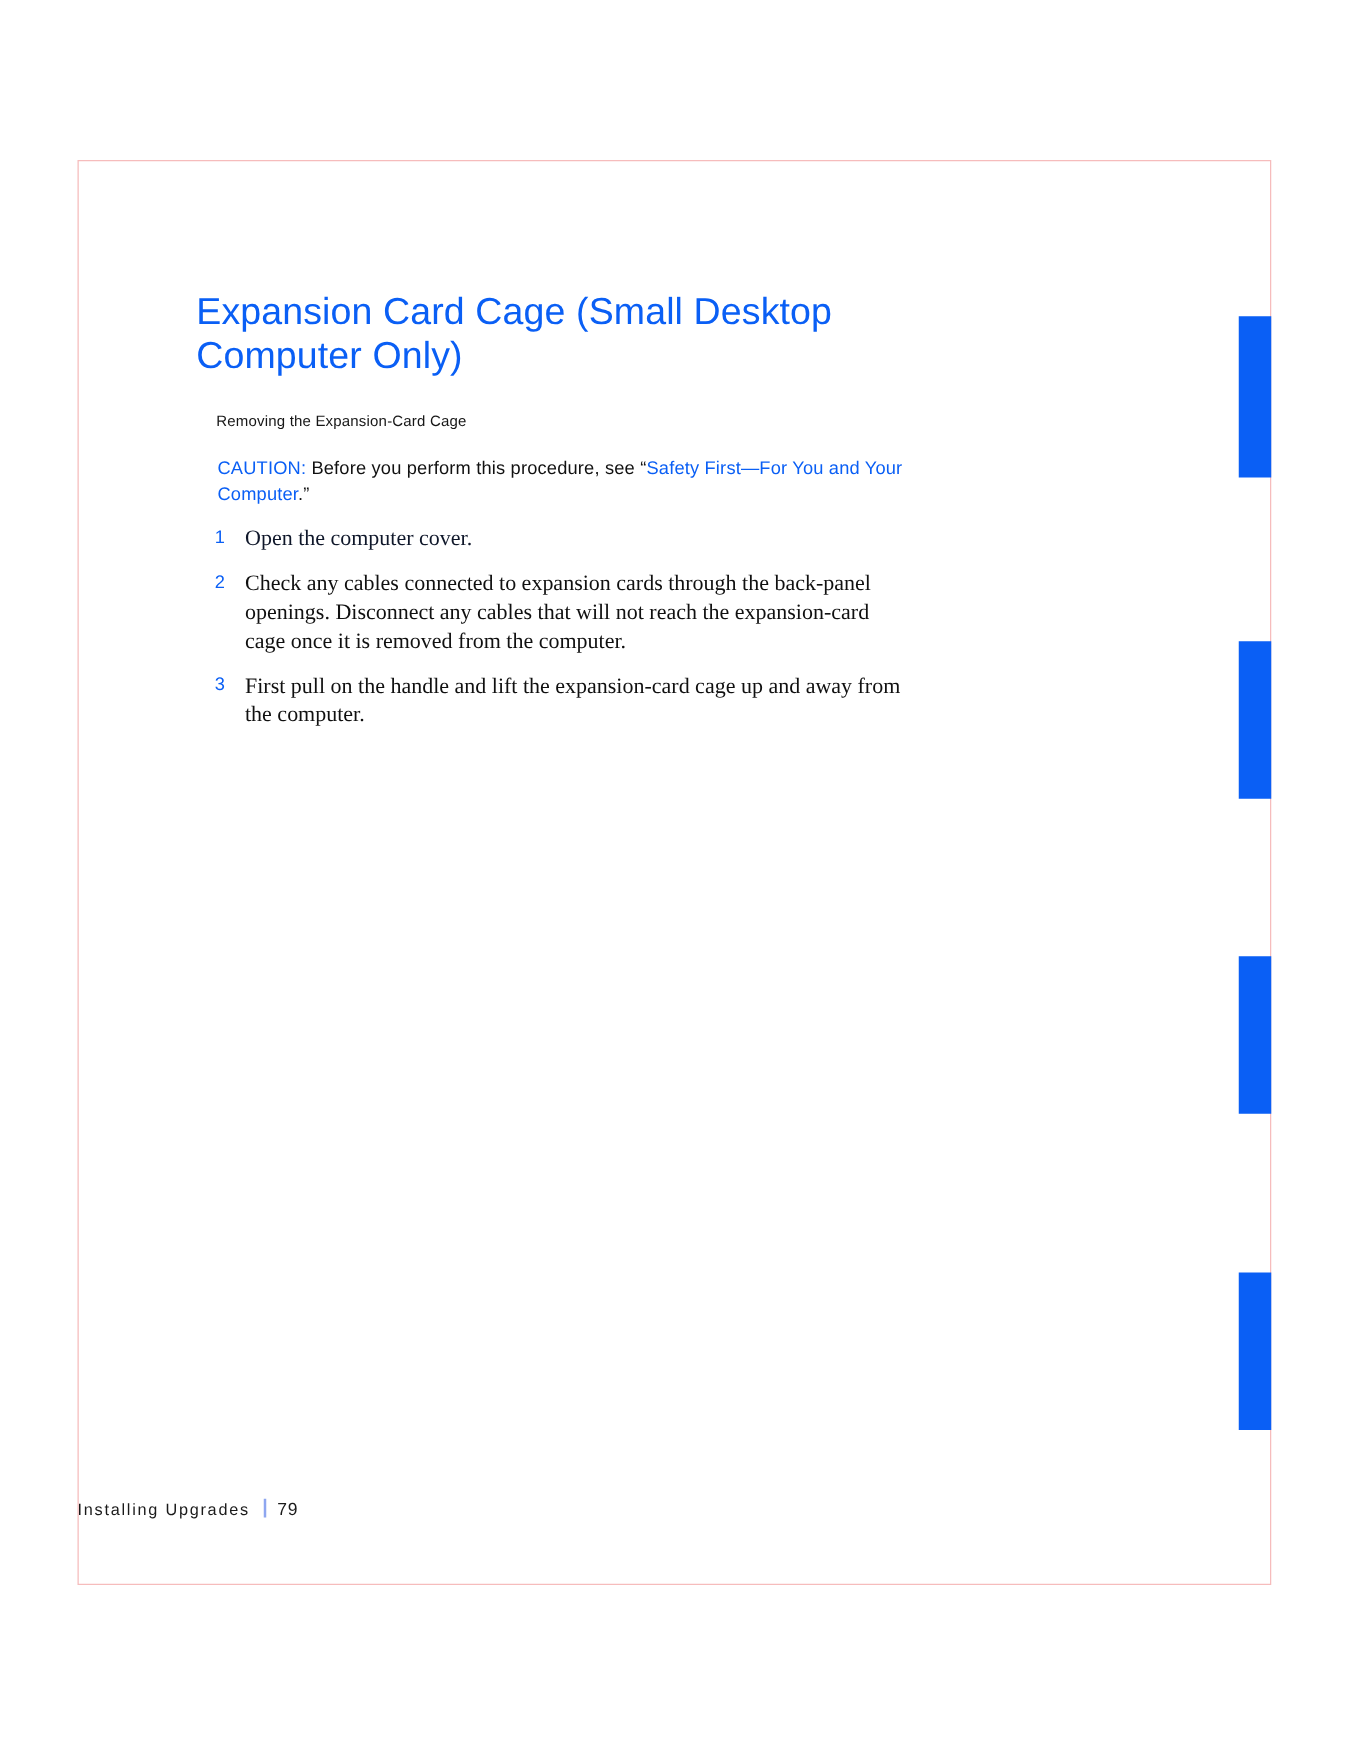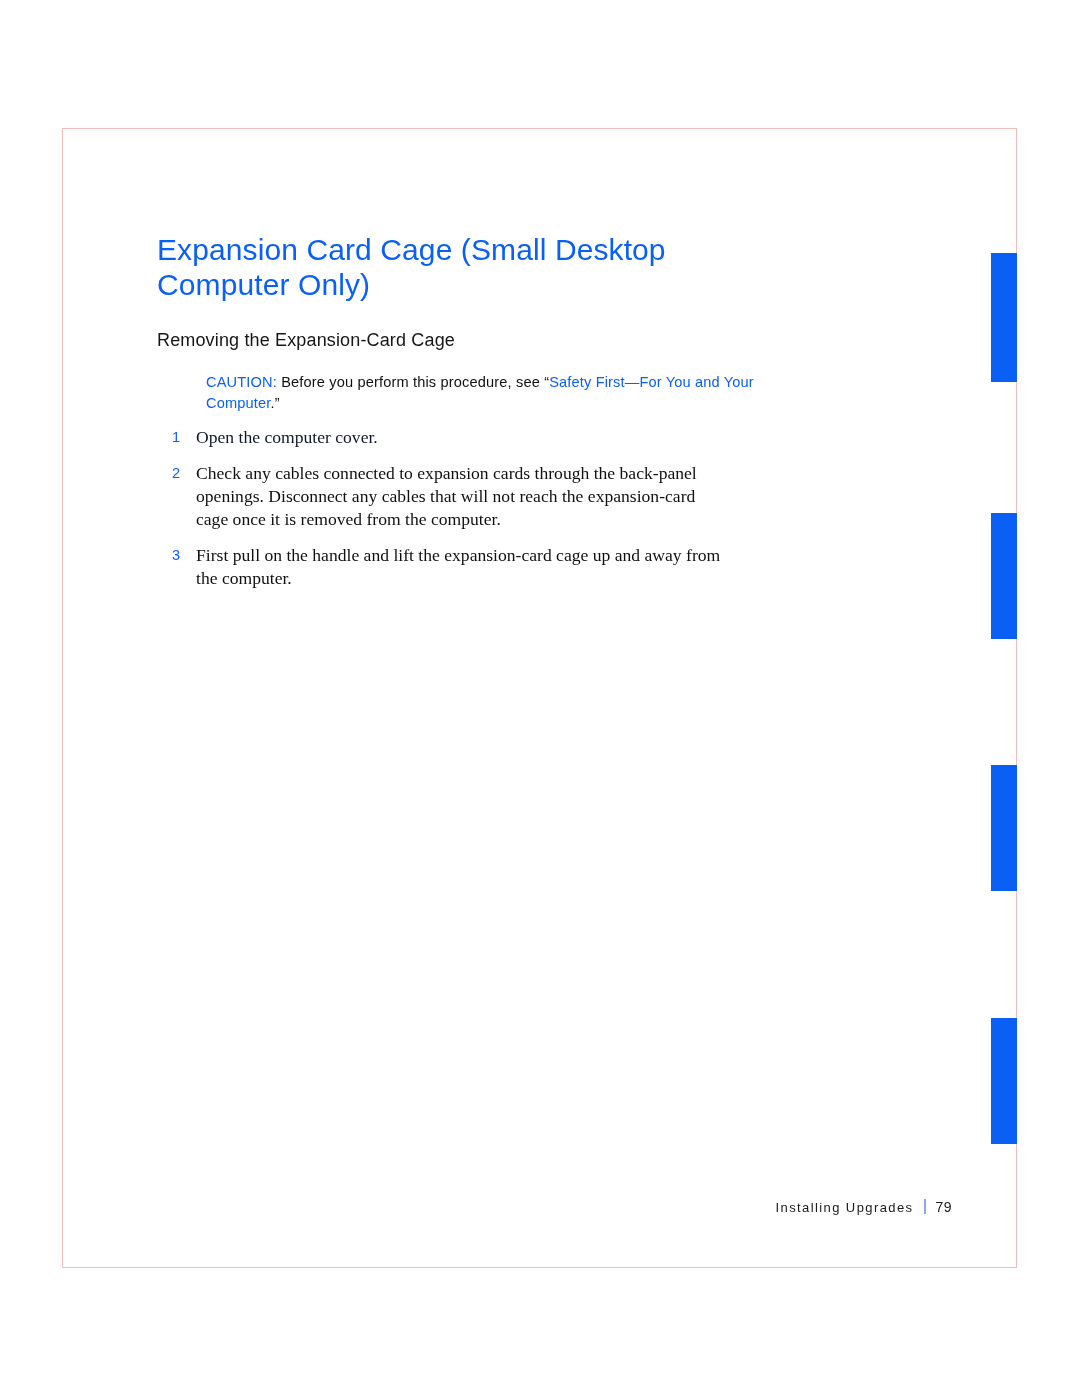--- a/index.html
+++ b/index.html
@@ -50,29 +50,29 @@
     font-weight: 400;
     line-height: 35px;
     letter-spacing: 0.1px;
     margin: 0;
     width: 560px;
   }
 
   #section-subtitle {
     color: #161616;
     font-family: "Liberation Sans", sans-serif;
-    font-size: 18px;
+    font-size: 12px;
     font-weight: 400;
     letter-spacing: 0.15px;
-    margin: 28px 0 0 0;
+    margin: 28px 0 0 16px;
   }
 
   
   #caution-note {
-    margin: 21px 0 0 49px;
+    margin: 21px 0 0 17px;
     width: 555px;
     font-family: "Liberation Sans", sans-serif;
     font-size: 14.6px;
     line-height: 20.5px;
     color: #111111;
     letter-spacing: 0.15px;
   }
   .caution-label { color: #0a5ff5; }
   .xref-link { color: #0a5ff5; }
 
@@ -104,21 +104,20 @@
     line-height: 23px;
   }
   .step-link { color: #0f172a; }
 
   
   #page-footer {
     position: absolute;
     left: 62px;
     top: 1199px;
     width: 890px;
-    text-align: right;
     font-family: "Liberation Sans", sans-serif;
     font-size: 13px;
     letter-spacing: 1.4px;
     color: #1a1a1a;
     white-space: nowrap;
   }
   #footer-rule {
     display: inline-block;
     width: 2px;
     height: 15px;

